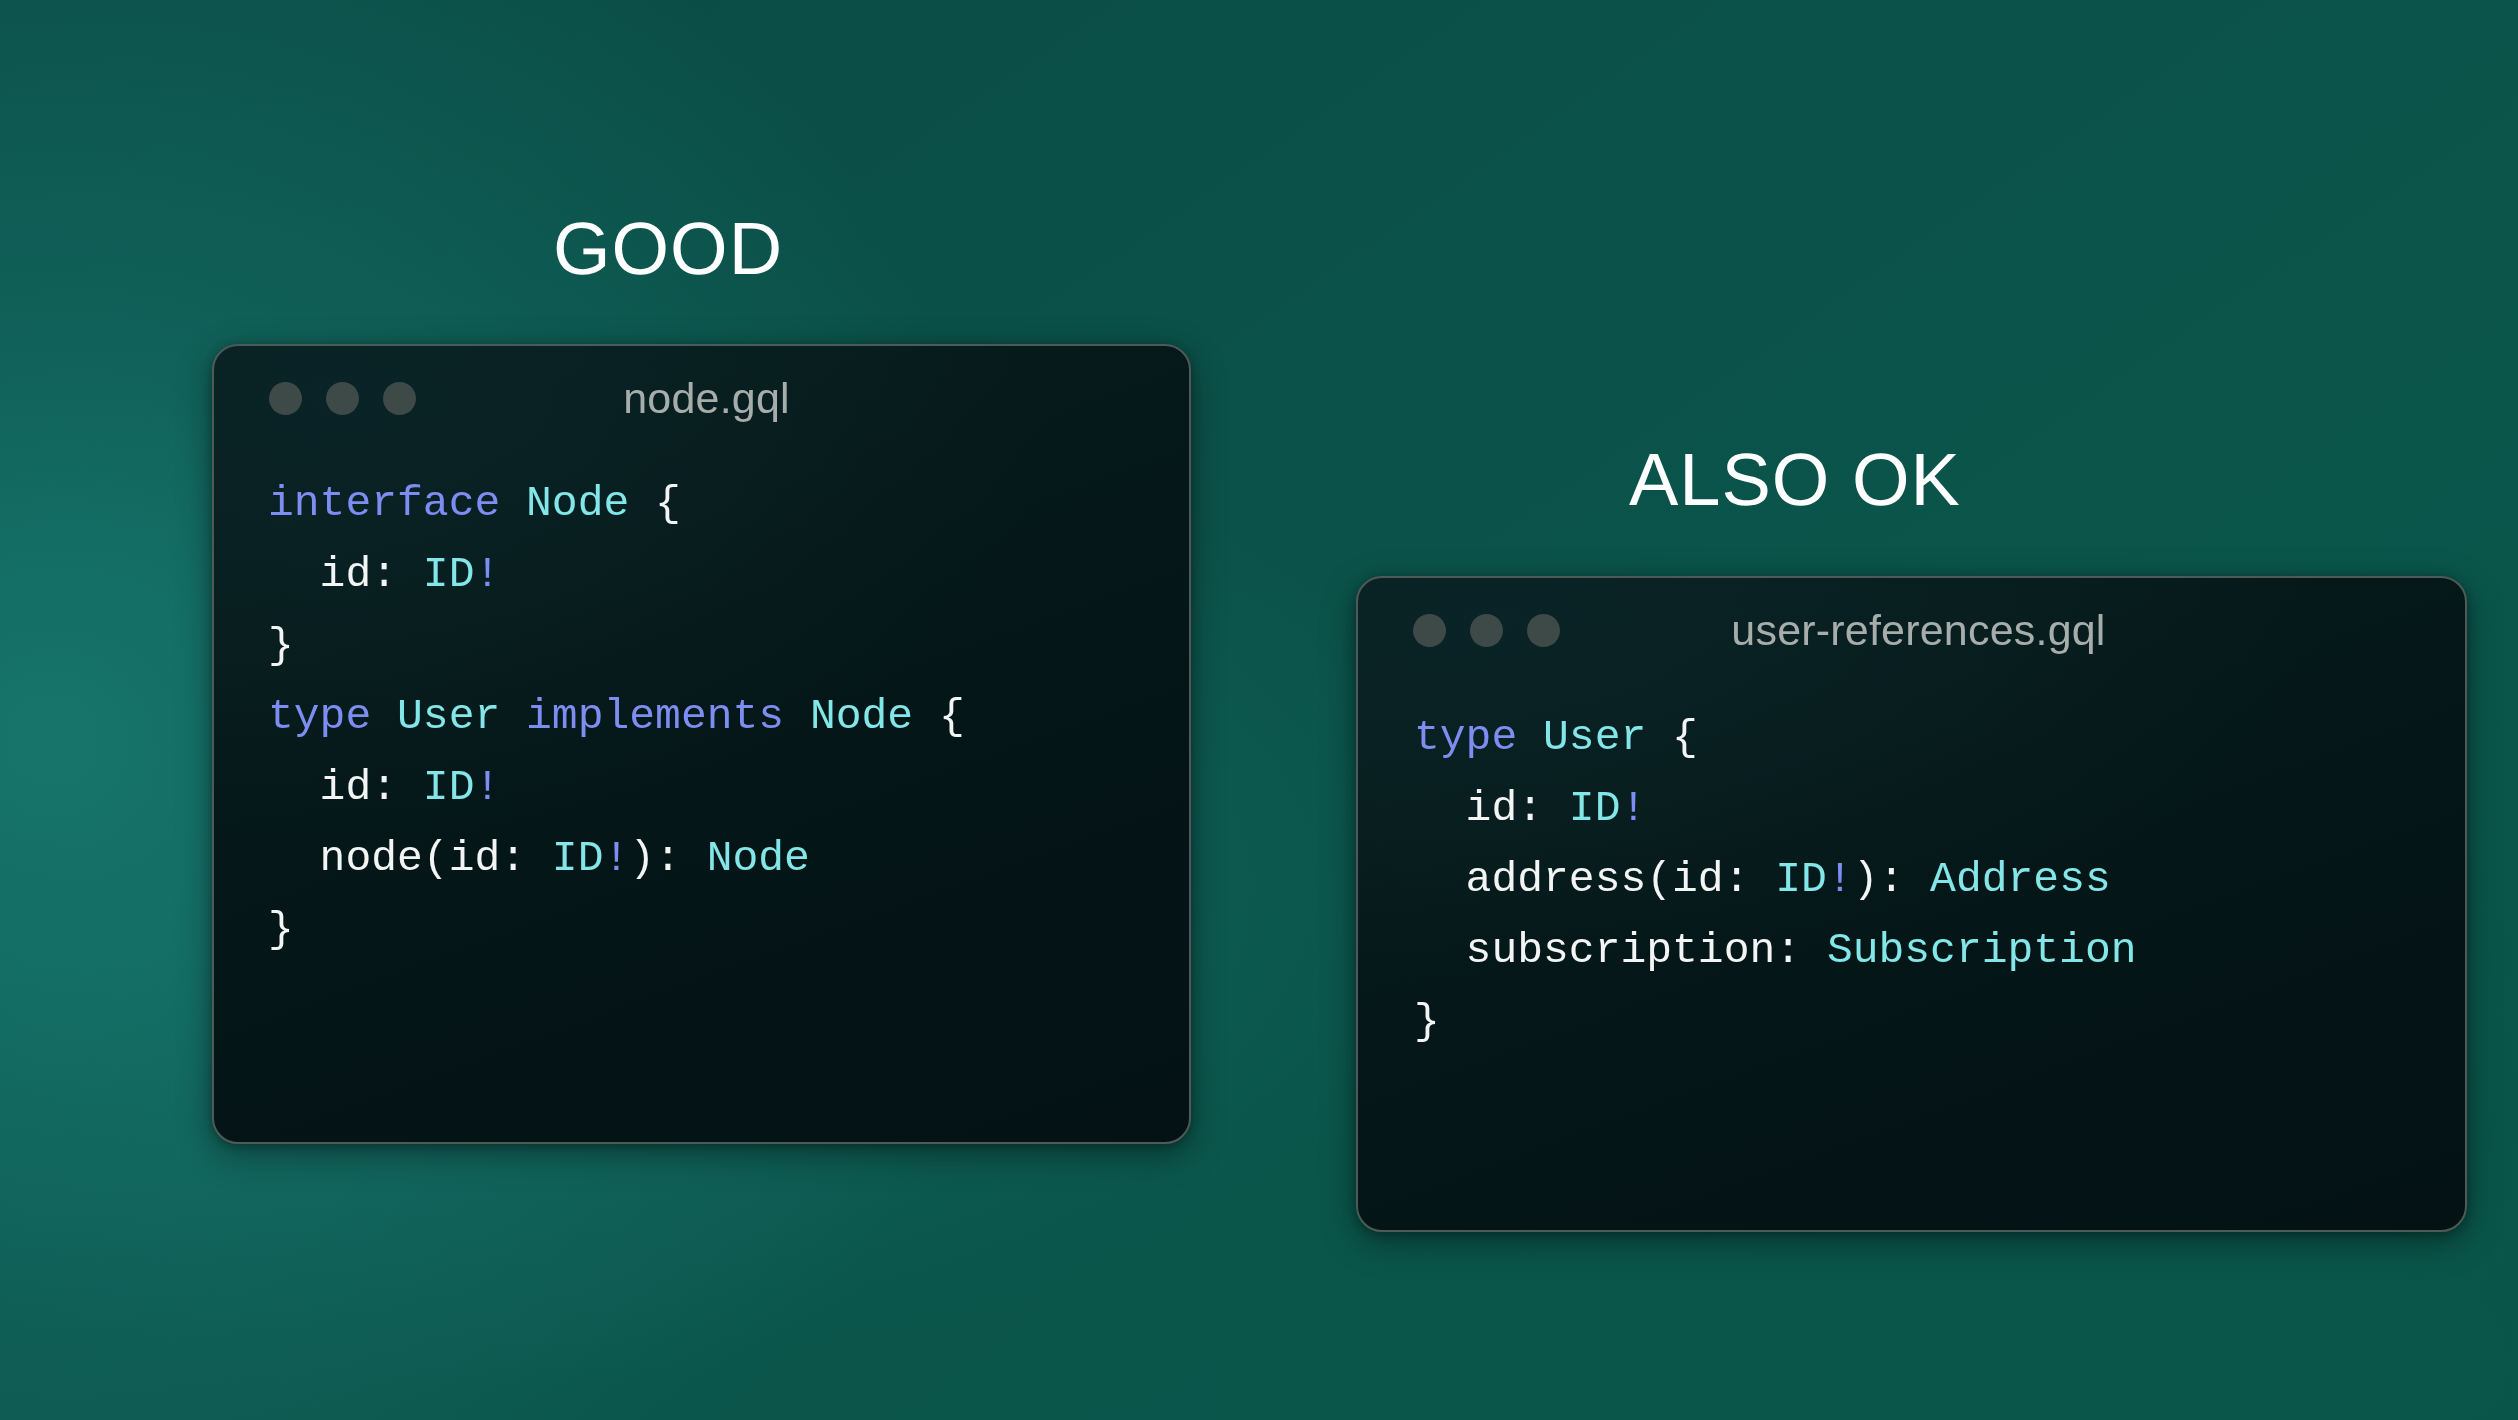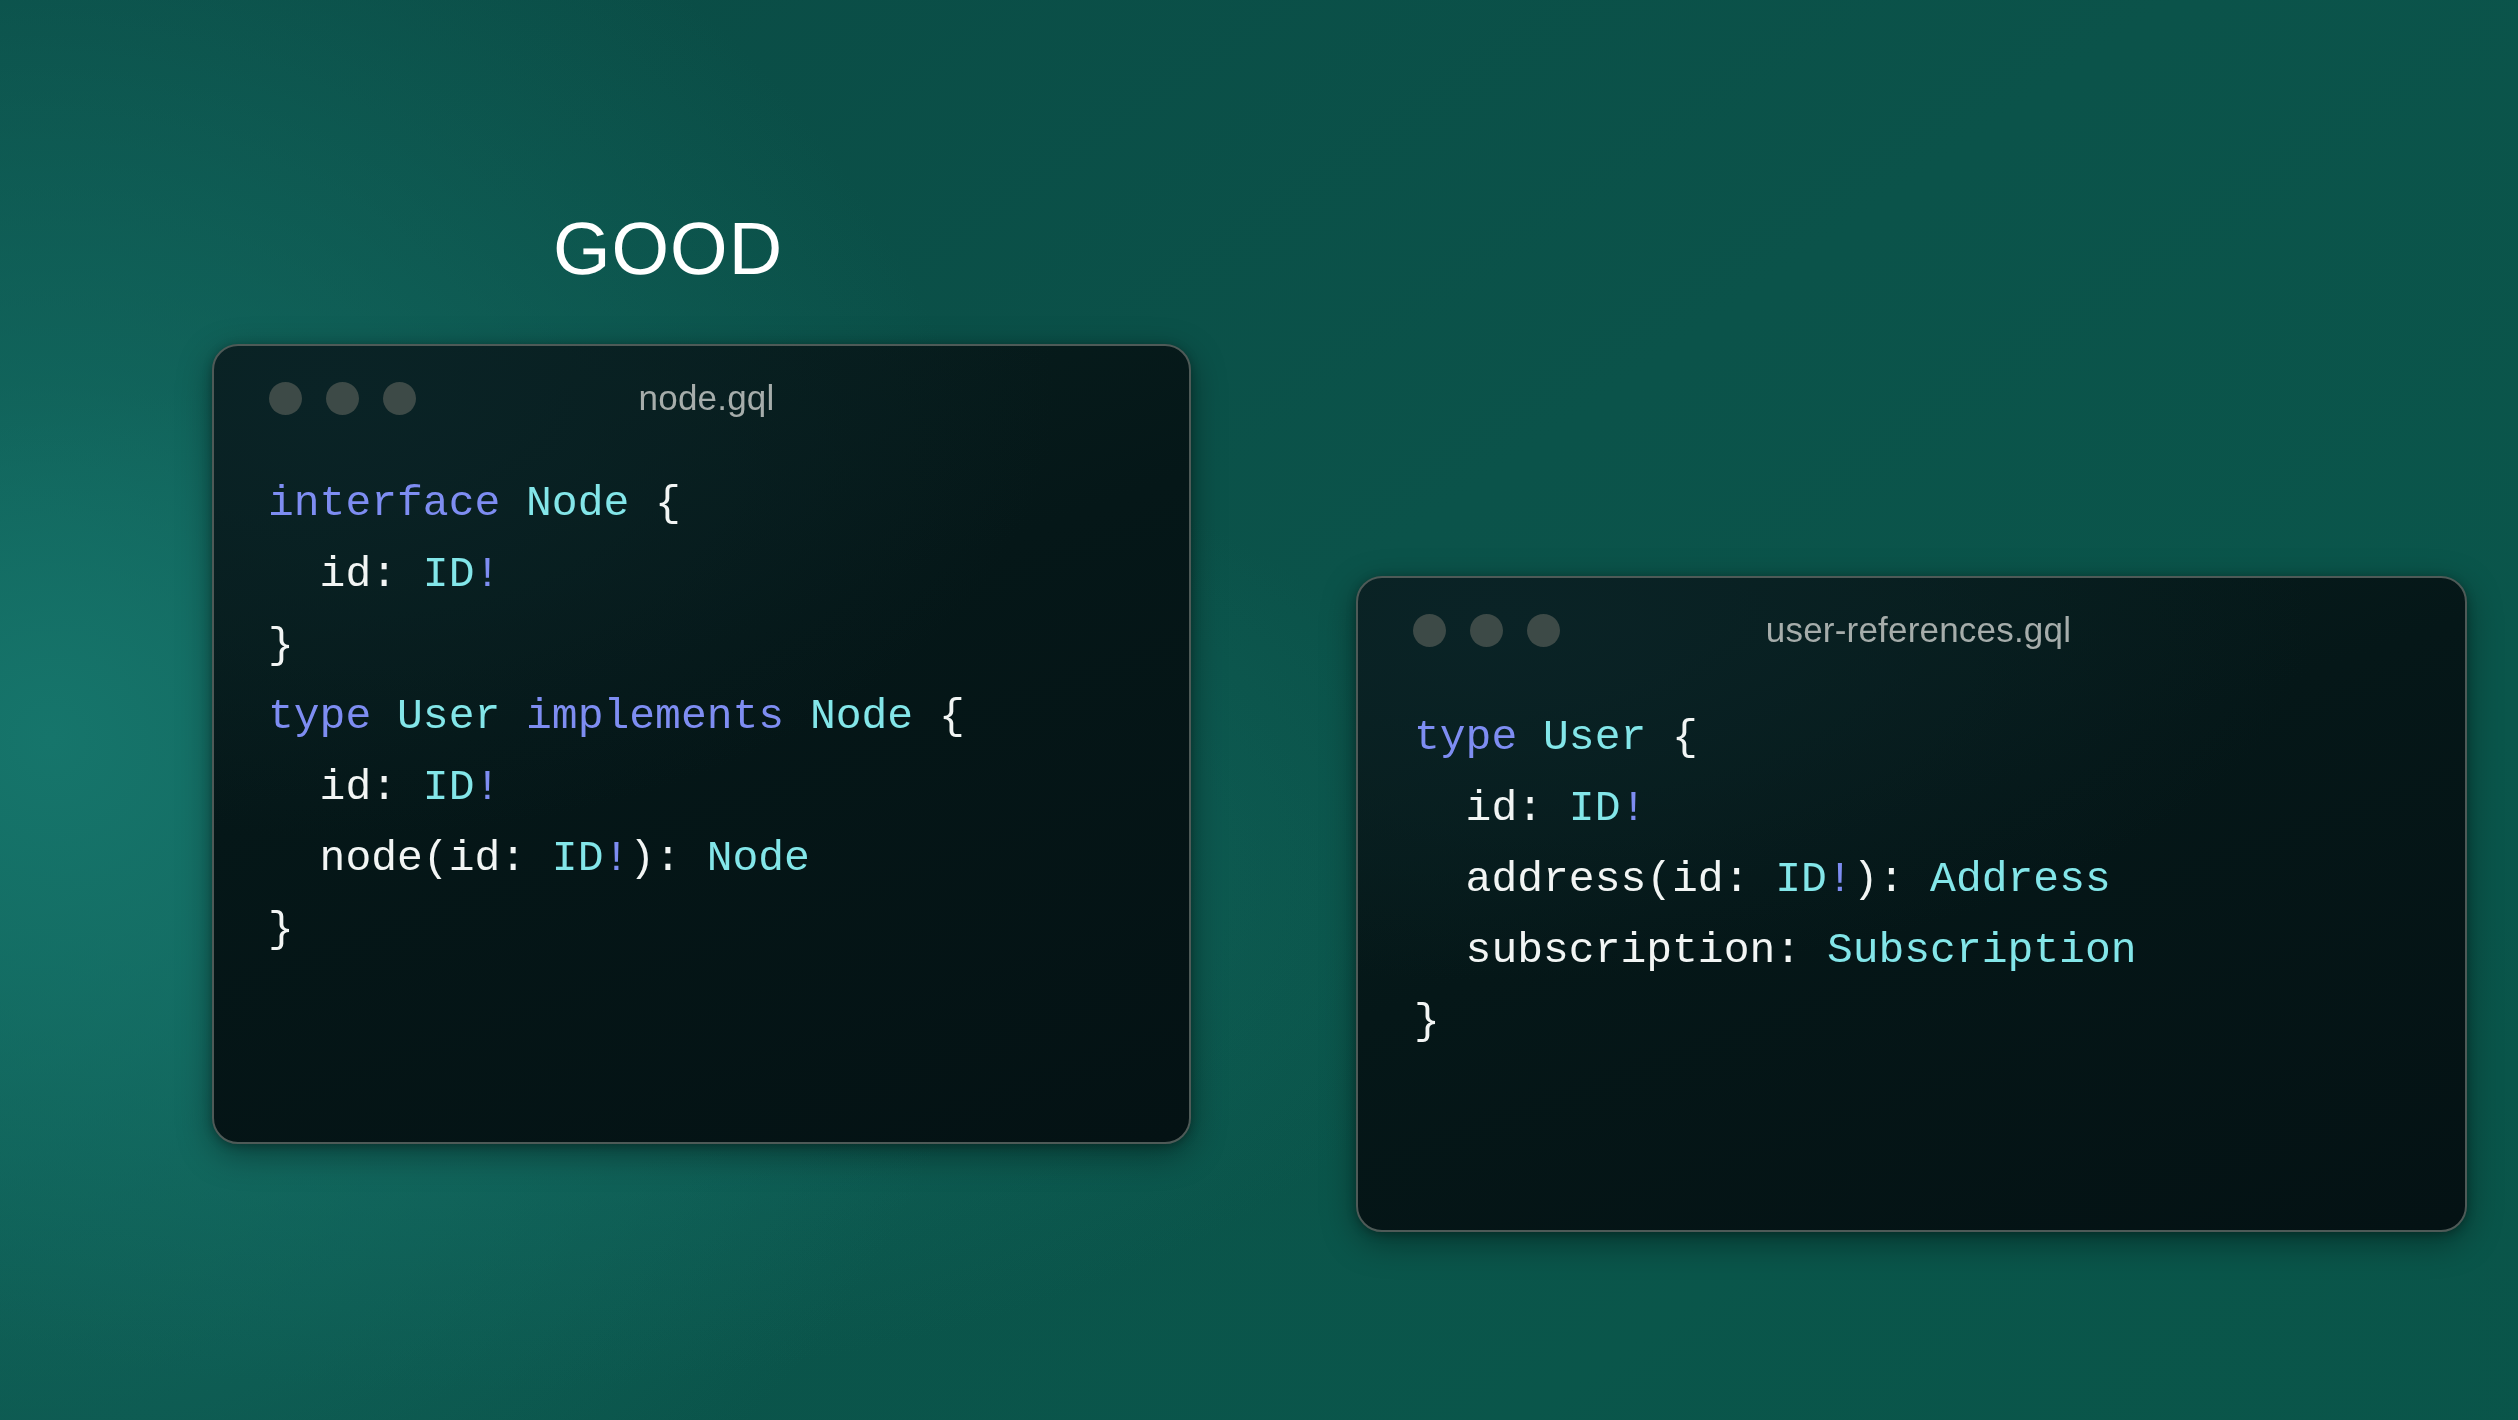--- a/index.html
+++ b/index.html
@@ -107,21 +107,21 @@
     flex: 0 0 auto;
   }
 
   .filename {
     position: absolute;
     left: 0;
     right: 0;
     text-align: center;
     color: #a6adab;
     font-family: "Liberation Sans", sans-serif;
-    font-size: 35px;
+    font-size: 43px;
     font-weight: 400;
     letter-spacing: 0.2px;
     pointer-events: none;
   }
 
   #card-good .filename { padding-left: 10px; }
   #card-also-ok .filename { padding-left: 14px; }
 
   
   .code {
@@ -153,20 +153,21 @@
       <div class="dots">
         <span class="dot"></span>
         <span class="dot"></span>
         <span class="dot"></span>
       </div>
       <div class="filename">node.gql</div>
     </div>
     <div class="code"><div><span class="kw">interface</span><span class="pl"> </span><span class="ty">Node</span><span class="pl"> {</span></div><div><span class="pl">  id: </span><span class="ty">ID</span><span class="bang">!</span></div><div><span class="pl">}</span></div><div><span class="kw">type</span><span class="pl"> </span><span class="ty">User</span><span class="pl"> </span><span class="kw">implements</span><span class="pl"> </span><span class="ty">Node</span><span class="pl"> {</span></div><div><span class="pl">  id: </span><span class="ty">ID</span><span class="bang">!</span></div><div><span class="pl">  node(id: </span><span class="ty">ID</span><span class="bang">!</span><span class="pl">): </span><span class="ty">Node</span></div><div><span class="pl">}</span></div></div>
   </div>
 
+  <div class="heading" id="heading-also-ok">ALSO OK</div>
 
   <div class="card" id="card-also-ok">
     <div class="titlebar">
       <div class="dots">
         <span class="dot"></span>
         <span class="dot"></span>
         <span class="dot"></span>
       </div>
       <div class="filename">user-references.gql</div>
     </div>

